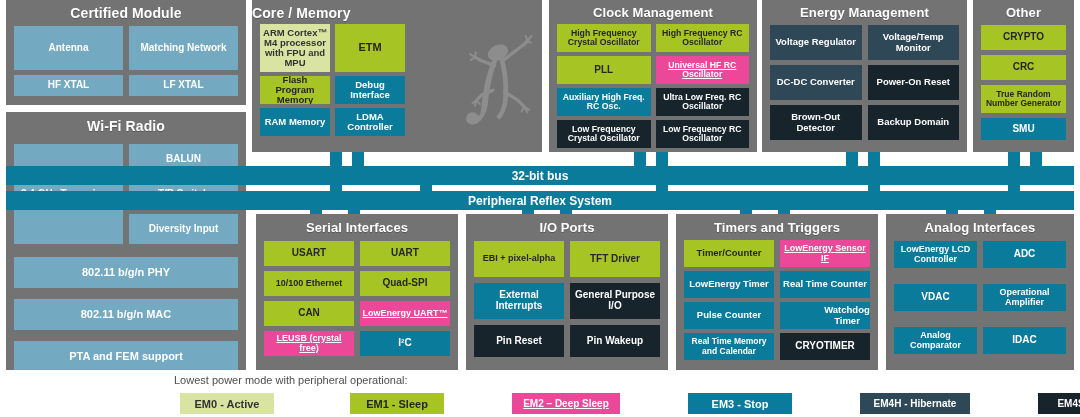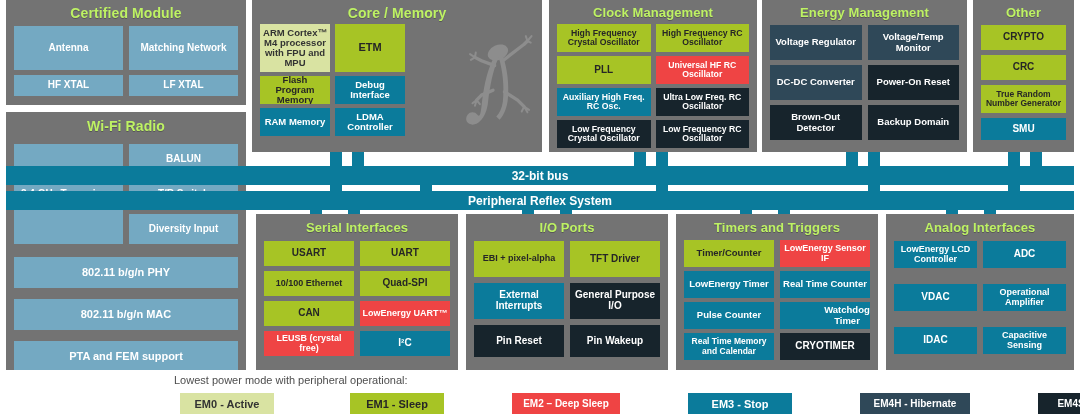--- a/index.html
+++ b/index.html
@@ -12,21 +12,21 @@
   #root{position:relative;width:1080px;height:417px;}
 
   
   .panel{
     position:absolute;
     background:#737373;
     box-sizing:border-box;
     overflow:hidden;
   }
   .panel-title{
-    color:#bef264;
+    color:#ffffff;
     font-weight:bold;
     text-align:center;
     width:100%;
     letter-spacing:.1px;
     text-shadow:0 1px 0 rgba(0,0,0,.25);
     user-select:none;
   }
   .grid{
     position:absolute;
     left:8px;right:8px;
@@ -39,21 +39,21 @@
     line-height:1.08;
     font-weight:bold;
     box-sizing:border-box;
     padding:1px 2px;
     overflow:hidden;
   }
 
   
   .em0{background:#d9e3a2;color:#333333;}
   .em1{background:#a7c425;color:#262626;}
-  .em2{background:#ef4444;color:#ffffff;}
+  .em2{background:#ec4899;color:#ffffff;text-decoration:underline;}
   .em3{background:#0b7b9b;color:#ffffff;}
   .em4h{background:#2f4858;color:#ffffff;}
   .em4s{background:#17242c;color:#ffffff;}
   .mod{background:#74a9c2;color:#ffffff;}
 
   
   .bus{
     position:absolute;
     background:#0b7b9b;
     color:#ffffff;
@@ -105,21 +105,21 @@
     </div>
 
     <div class="grid" style="top:145px;grid-template-columns:1fr;grid-template-rows:31px 31px 31px;gap:11px;">
       <div class="blk mod" style="font-size:11px;">802.11 b/g/n PHY</div>
       <div class="blk mod" style="font-size:11px;">802.11 b/g/n MAC</div>
       <div class="blk mod" style="font-size:11px;">PTA and FEM support</div>
     </div>
   </div>
 
   <div class="panel" style="left:252px;top:0px;width:290px;height:152px;">
-    <div class="panel-title" style="font-size:14px;padding-top:5px;text-align:center;">Core / Memory</div>
+    <div class="panel-title" style="font-size:14px;padding-top:5px;text-align:left;">Core / Memory</div>
 
     <div class="gecko" style="right:8px;top:22px;width:82px;height:120px;">
       <svg viewBox="0 0 100 140" width="82" height="120" aria-hidden="true">
         <g fill="#c9c9c9">
           <ellipse cx="56" cy="34" rx="13" ry="9" transform="rotate(-25 56 34)"></ellipse>
           <path d="M56 42 C50 56 46 76 44 94 C43 104 40 112 34 118 C30 122 25 123 21 121
                    C17 119 16 114 19 110 C22 106 28 106 31 110 C34 114 35 108 36 100
                    C38 80 42 58 50 42 Z"></path>
           <path d="M57 40 C62 56 64 76 62 94 C61 102 58 108 54 112 L58 116
                    C64 110 67 100 68 92 C70 72 67 52 62 38 Z"></path>
@@ -250,20 +250,21 @@
     </div>
   </div>
 
   <div class="panel" style="left:886px;top:214px;width:188px;height:156px;">
     <div class="panel-title" style="font-size:13px;padding-top:6px;">Analog Interfaces</div>
     <div class="grid" style="top:27px;grid-template-columns:1fr 1fr;grid-template-rows:27px 27px 27px 27px;gap:16px 6px;">
       <div class="blk em3" style="font-size:9px;">LowEnergy LCD Controller</div>
       <div class="blk em3" style="font-size:10px;">ADC</div>
       <div class="blk em3" style="font-size:10px;">VDAC</div>
       <div class="blk em3" style="font-size:9px;">Operational Amplifier</div>
+      <div class="blk em3" style="font-size:9px;">Analog Comparator</div>
       <div class="blk em3" style="font-size:10px;">IDAC</div>
       <div class="blk em3" style="font-size:9px;">Capacitive Sensing</div>
     </div>
   </div>
 
   <div class="legend-caption" style="left:174px;top:374px;">Lowest power mode with peripheral operational:</div>
 
   <div class="legend-row" style="left:180px;top:393px;gap:40px;">
     <div class="legend-item em0" style="width:94px;">EM0 - Active</div>
     <div class="legend-item em1" style="width:94px;margin-left:36px;">EM1 - Sleep</div>

